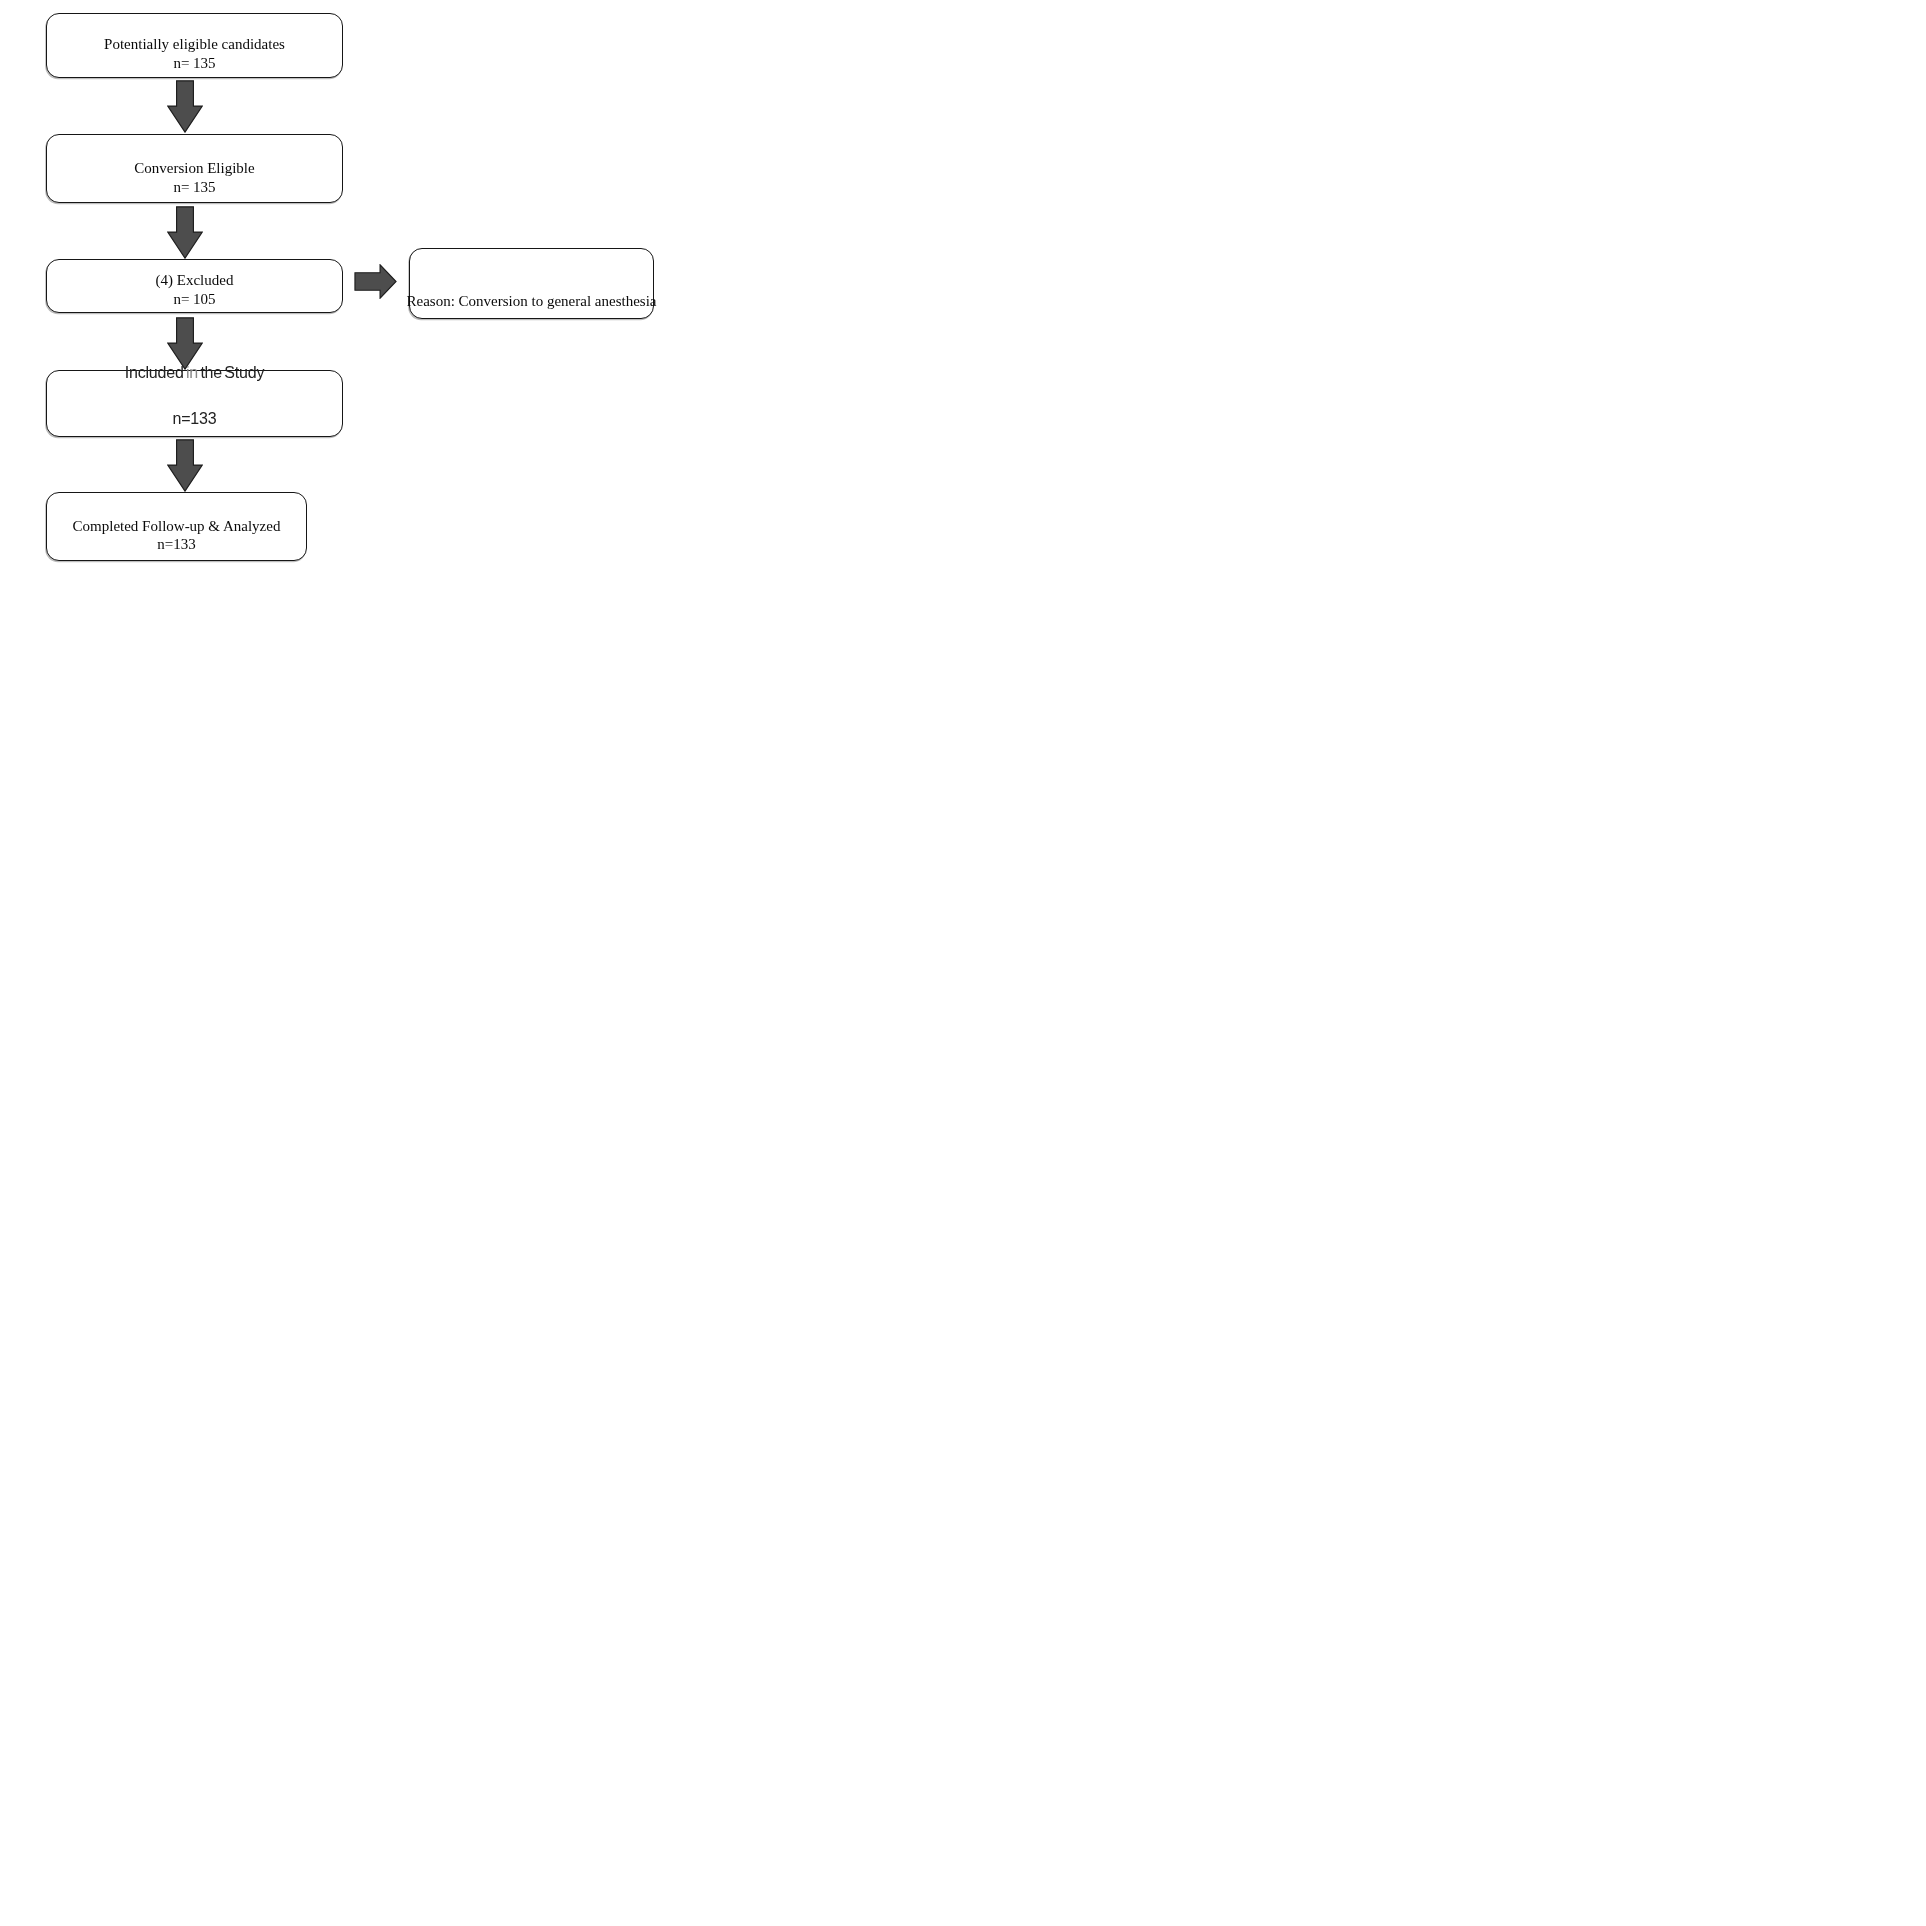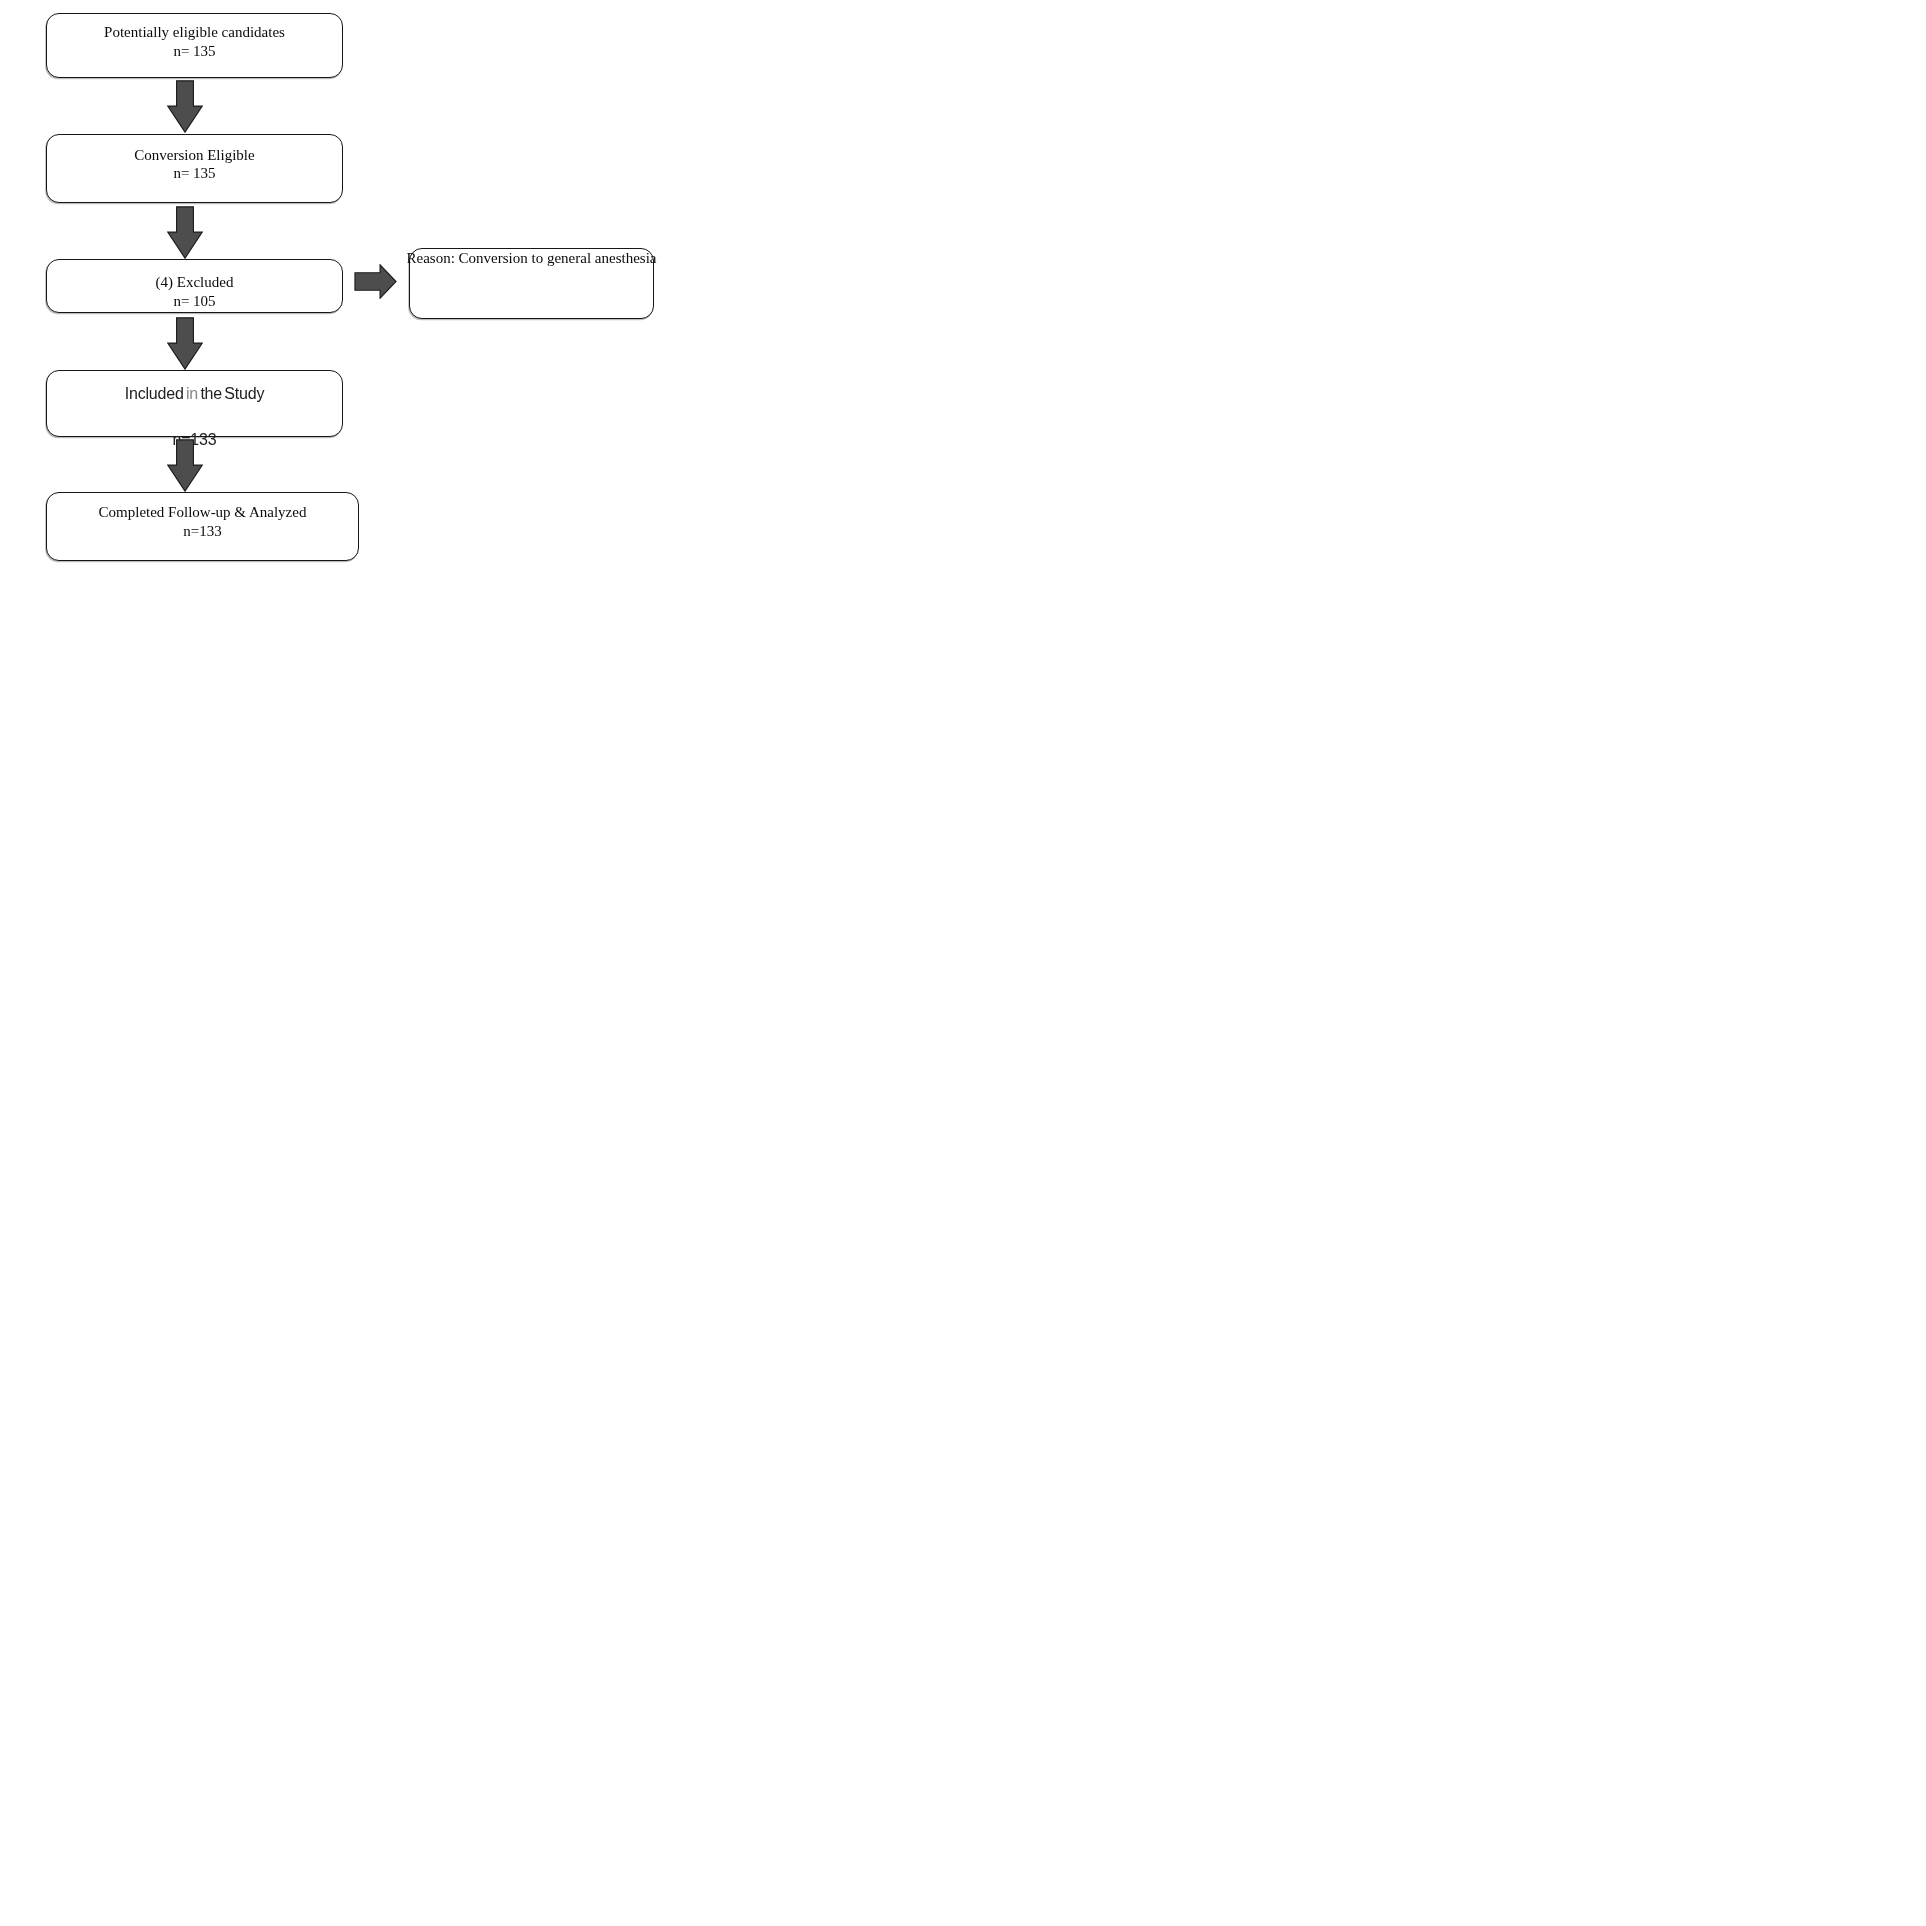--- a/index.html
+++ b/index.html
@@ -16,37 +16,37 @@
   }
   .box {
     position: absolute;
     box-sizing: border-box;
     background: #ffffff;
     border: 1.5px solid #161616;
     border-radius: 13px;
     box-shadow: -0.8px 1.2px 0 rgba(90,90,90,0.40);
     display: flex;
     flex-direction: column;
-    justify-content: flex-start;
+    justify-content: flex-end;
     align-items: center;
     text-align: center;
     font-family: "Liberation Serif", "DejaVu Serif", serif;
     font-size: 15px;
     line-height: 18.5px;
     color: #0a0a0a;
   }
   .box .line { display: block; white-space: nowrap; }
 
   .box-potentially { left: 46px; top: 13px;   width: 297px; height: 65px; padding: 9.2px 3.1px 5px; }
   .box-confirmed   { left: 46px; top: 134px;  width: 297px; height: 69px; padding: 10.8px 3.1px 5.8px; }
   .box-excluded    { left: 46px; top: 259px;  width: 297px; height: 54px; padding: 13px 3.1px 3.9px; }
   .box-included    { left: 46px; top: 370px;  width: 297px; height: 67px; padding: 14px 3.1px 7.7px;
                      font-family: "Liberation Sans", "DejaVu Sans", sans-serif;
                      font-size: 16px; letter-spacing: -0.2px; word-spacing: -1.9px; color: #222222; gap: 27px; }
-  .box-completed   { left: 46px; top: 492px; width: 313px; height: 69px; padding: 10px 3.1px 6.2px; }
+  .box-completed   { left: 46px; top: 492px; width: 261px; height: 69px; padding: 10px 3.1px 6.2px; }
 
   .box-reason {
     left: 409px; top: 248px; width: 245px; height: 71px;
     padding: 0 3.9px 7.7px;
   }
   .in-gray { color: #878787; }
 
   .arrow {
     position: absolute;
     display: block;

